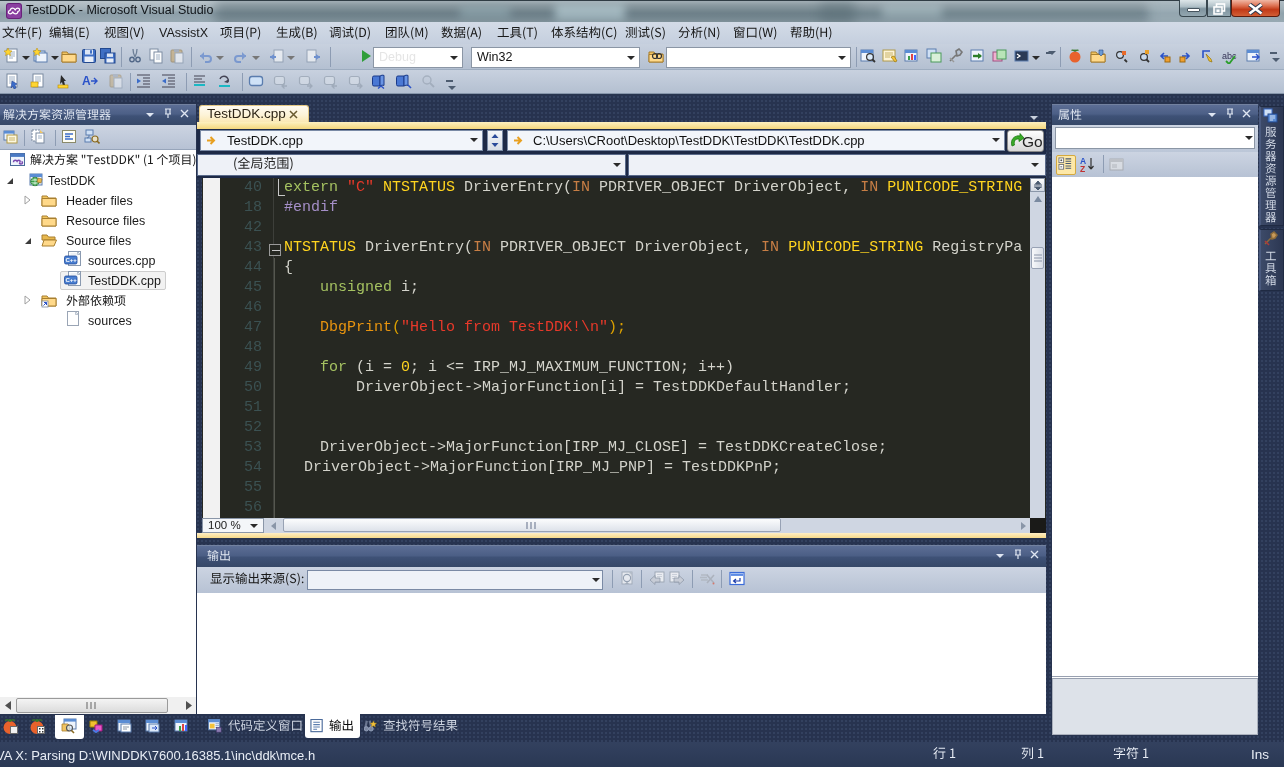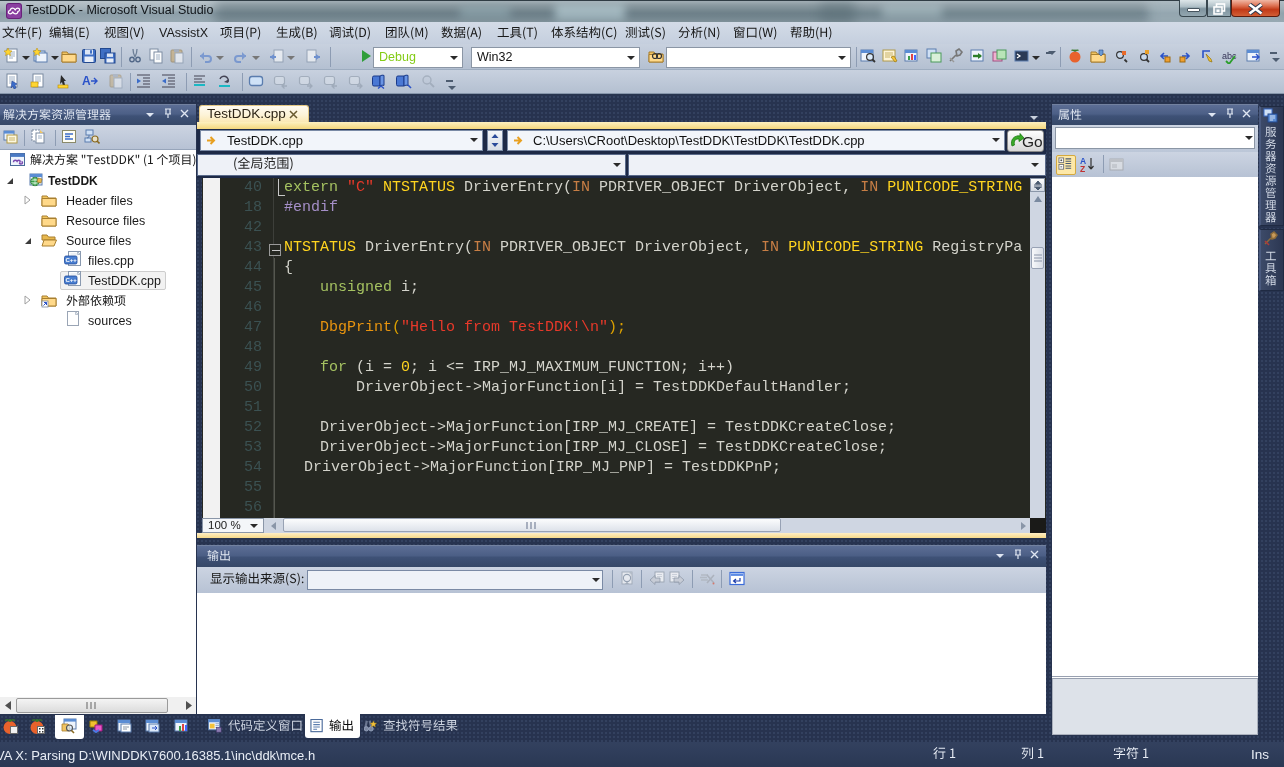--- a/index.html
+++ b/index.html
@@ -239,21 +239,21 @@
 <svg class="abs" style="left:305px;top:48px;opacity:0.6" width="16" height="16" viewBox="0 0 16 16">
     <rect x="2" y="2" width="9" height="12" fill="#fff" stroke="#7a8aa0"></rect>
     <path d="M9 9h6" stroke="#3b6cc9" stroke-width="2"></path>
     <path d="M11 6 L15 9 L11 12z" fill="#3b6cc9"></path>
   </svg>
 <div class="sep" style="left:330px;top:47px;height:20px"></div>
 <svg class="abs" style="left:358px;top:48px;opacity:1" width="16" height="16" viewBox="0 0 16 16">
     <path d="M4 2 L13 8 L4 14z" fill="#2e9e39"></path>
   </svg>
 <div class="combo" style="left:373px;top:47px;width:90px;height:21px"></div>
-<div class="abs" style="left:379px;top:50px;font-size:12.5px;color:#84cc16">Debug</div>
+<div class="abs" style="left:379px;top:50px;font-size:12.5px;color:#e5e5e5">Debug</div>
 <div class="cda" style="left:450px;top:56px;border-top-color:#2a2a2a"></div>
 <div class="combo" style="left:471px;top:47px;width:169px;height:21px"></div>
 <div class="abs" style="left:477px;top:50px;font-size:12.5px;color:#111">Win32</div>
 <div class="cda" style="left:627px;top:56px;border-top-color:#2a2a2a"></div>
 <svg class="abs" style="left:648px;top:48px;opacity:1" width="16" height="16" viewBox="0 0 16 16">
     <path d="M1 4h5l1.5 2H15v8H1z" fill="#f0c462" stroke="#a87f2e"></path>
     <path d="M1 6.5h14v7.5H1z" fill="#ffd98a" stroke="#a87f2e"></path>
     <circle cx="7" cy="8" r="2.5" fill="none" stroke="#333" stroke-width="1.2"></circle>
     <circle cx="11" cy="8" r="2.5" fill="none" stroke="#333" stroke-width="1.2"></circle>
   </svg>
@@ -503,21 +503,21 @@
 <svg class="abs" style="left:6px;top:177px" width="8" height="8">
     <path d="M7 1 L7 7 L1 7z" fill="#3c3c3c"></path>
   </svg>
 <svg class="abs" style="left:29px;top:172px" width="16" height="16" viewBox="0 0 16 16">
     <rect x="1" y="2" width="12" height="11" fill="#eef4fc" stroke="#5b7dae"></rect>
     <rect x="1" y="2" width="12" height="3" fill="#5b8dd4"></rect>
     <circle cx="6" cy="9.5" r="4.2" fill="#3aa04a" stroke="#1a702a"></circle>
     <path d="M2.2 8.3h7.6M2.2 10.7h7.6M6 5.3v8.4M3.2 6.7c1.8 1.2 3.8 1.2 5.6 0M3.2 12.3c1.8-1.2 3.8-1.2 5.6 0" stroke="#d8f0d8" stroke-width=".7" fill="none"></path>
     <path d="M9 6l4 1-1 4-4-1z" fill="#e8b84e" stroke="#8a6a20" stroke-width=".6"></path>
   </svg>
-<div class="abs" style="left:48px;top:174px;font-size:12px;font-weight:bold;color:#1a1a1a">TestDDK</div>
+<div class="abs" style="left:48px;top:174px;font-size:12px;font-weight:normal;color:#1a1a1a">TestDDK</div>
 <svg class="abs" style="left:24px;top:195px" width="7" height="10">
     <path d="M1 1 L6 5 L1 9z" fill="#fff" stroke="#a0a0a0"></path>
   </svg>
 <svg class="abs" style="left:41px;top:192px" width="16" height="16" viewBox="0 0 16 16">
     <path d="M1 4h5l1.5 2H15v8H1z" fill="#f3c75f" stroke="#a87f2e"></path>
     <path d="M1 6.5h14v7.5H1z" fill="#ffd98a" stroke="#a87f2e"></path>
   </svg>
 <div class="abs" style="left:66px;top:194px;font-size:12.5px;color:#1a1a1a">Header files</div>
 <svg class="abs" style="left:41px;top:212px" width="16" height="16" viewBox="0 0 16 16">
     <path d="M1 4h5l1.5 2H15v8H1z" fill="#f3c75f" stroke="#a87f2e"></path>
@@ -532,21 +532,21 @@
     <path d="M1 14 L3 8 H15.5 L13 14z" fill="#ffd98a" stroke="#a87f2e"></path>
   </svg>
 <div class="abs" style="left:66px;top:234px;font-size:12.5px;color:#1a1a1a">Source files</div>
 <svg class="abs" style="left:64px;top:251px" width="18" height="16" viewBox="0 0 18 16">
     <rect x="4.5" y="0.5" width="12" height="14" fill="#fdfefe" stroke="#8a9ab0"></rect>
     <path d="M13.5 0.5 L16.5 3.5 L13.5 3.5z" fill="#d8e0ea" stroke="#8a9ab0" stroke-width=".6"></path>
     <path d="M6.5 3h7M6.5 5h7" stroke="#dde4ec"></path>
     <rect x="0.5" y="5" width="12.5" height="8" rx="1.5" fill="#4a7fd0" stroke="#1e4a9a" stroke-width=".8"></rect>
     <text x="1.4" y="11" font-size="6" font-weight="bold" fill="#fff" font-family="Liberation Sans">C++</text>
   </svg>
-<div class="abs" style="left:88px;top:254px;font-size:12.5px;color:#1a1a1a">files.cpp</div>
+<div class="abs" style="left:88px;top:254px;font-size:12.5px;color:#1a1a1a">sources.cpp</div>
 <div class="abs" style="left:60px;top:271px;width:106px;height:19px;background:#f2f2f2;border:1px solid #cdcdcd;border-radius:2px"></div>
 <svg class="abs" style="left:64px;top:271px" width="18" height="16" viewBox="0 0 18 16">
     <rect x="4.5" y="0.5" width="12" height="14" fill="#fdfefe" stroke="#8a9ab0"></rect>
     <path d="M13.5 0.5 L16.5 3.5 L13.5 3.5z" fill="#d8e0ea" stroke="#8a9ab0" stroke-width=".6"></path>
     <path d="M6.5 3h7M6.5 5h7" stroke="#dde4ec"></path>
     <rect x="0.5" y="5" width="12.5" height="8" rx="1.5" fill="#4a7fd0" stroke="#1e4a9a" stroke-width=".8"></rect>
     <text x="1.4" y="11" font-size="6" font-weight="bold" fill="#fff" font-family="Liberation Sans">C++</text>
   </svg>
 <div class="abs" style="left:88px;top:274px;font-size:12.5px;color:#1a1a1a">TestDDK.cpp</div>
 <svg class="abs" style="left:24px;top:295px" width="7" height="10">
@@ -652,21 +652,20 @@
 <div class="abs" style="left:273px;top:178px;width:1px;height:340px;background:#3d3f3a"></div>
 <div class="abs" style="left:202px;top:178px;width:828px;height:340px;overflow:hidden">
     <div class="abs" style="left:82px;top:0px;white-space:pre;font-family:'Liberation Mono',monospace;font-size:15px;line-height:20px;color:#d3d3cb"><span style="color:#a5c261">extern </span><span style="color:#e8392a">"C" </span><span style="color:#ffd41f">NTSTATUS </span>DriverEntry(<span style="color:#c77e45">IN </span>PDRIVER_OBJECT DriverObject, <span style="color:#c77e45">IN </span><span style="color:#ffd41f">PUNICODE_STRING</span></div>
     <div class="abs" style="left:82px;top:20px;white-space:pre;font-family:'Liberation Mono',monospace;font-size:15px;line-height:20px;color:#d3d3cb"><span style="color:#a58fc8">#endif</span></div>
     <div class="abs" style="left:82px;top:60px;white-space:pre;font-family:'Liberation Mono',monospace;font-size:15px;line-height:20px;color:#d3d3cb"><span style="color:#ffd41f">NTSTATUS </span>DriverEntry(<span style="color:#c77e45">IN </span>PDRIVER_OBJECT DriverObject, <span style="color:#c77e45">IN </span><span style="color:#ffd41f">PUNICODE_STRING</span> RegistryPa</div>
     <div class="abs" style="left:82px;top:80px;white-space:pre;font-family:'Liberation Mono',monospace;font-size:15px;line-height:20px;color:#d3d3cb">{</div>
     <div class="abs" style="left:82px;top:100px;white-space:pre;font-family:'Liberation Mono',monospace;font-size:15px;line-height:20px;color:#d3d3cb">    <span style="color:#a5c261">unsigned </span>i;</div>
     <div class="abs" style="left:82px;top:140px;white-space:pre;font-family:'Liberation Mono',monospace;font-size:15px;line-height:20px;color:#d3d3cb">    <span style="color:#e8940f">DbgPrint</span><span style="color:#dba000">(</span><span style="color:#e8392a">"Hello from TestDDK!\n"</span><span style="color:#dba000">);</span></div>
     <div class="abs" style="left:82px;top:180px;white-space:pre;font-family:'Liberation Mono',monospace;font-size:15px;line-height:20px;color:#d3d3cb">    <span style="color:#a5c261">for </span>(i = <span style="color:#ffd41f">0</span>; i &lt;= IRP_MJ_MAXIMUM_FUNCTION; i++)</div>
     <div class="abs" style="left:82px;top:200px;white-space:pre;font-family:'Liberation Mono',monospace;font-size:15px;line-height:20px;color:#d3d3cb">        DriverObject-&gt;MajorFunction[i] = TestDDKDefaultHandler;</div>
-    <div class="abs" style="left:82px;top:240px;white-space:pre;font-family:'Liberation Mono',monospace;font-size:15px;line-height:20px;color:#d3d3cb">    DriverObject-&gt;MajorFunction[IRP_MJ_CREATE] = TestDDKCreateClose;</div>
     <div class="abs" style="left:82px;top:260px;white-space:pre;font-family:'Liberation Mono',monospace;font-size:15px;line-height:20px;color:#d3d3cb">    DriverObject-&gt;MajorFunction[IRP_MJ_CLOSE] = TestDDKCreateClose;</div>
     <div class="abs" style="left:66px;top:280px;white-space:pre;font-family:'Liberation Mono',monospace;font-size:15px;line-height:20px;color:#d3d3cb">    DriverObject-&gt;MajorFunction[IRP_MJ_PNP] = TestDDKPnP;</div>
   </div>
 <div class="abs" style="left:278px;top:179px;width:1px;height:17px;background:#c8c8c8"></div>
 <div class="abs" style="left:278px;top:195px;width:7px;height:1px;background:#c8c8c8"></div>
 <div class="abs" style="left:269px;top:244px;width:12px;height:12px;background:#262822;border:1px solid #9a9a9a"></div>
 <div class="abs" style="left:272px;top:249.5px;width:8px;height:1px;background:#c8c8c8"></div>
 <div class="abs" style="left:274px;top:258px;width:1px;height:260px;background:#55574f"></div>
 <div class="abs" style="left:1030px;top:178px;width:15px;height:355px;background:#cfd6e2">
 <div class="abs" style="left:0;top:0;width:15px;height:14px;background:linear-gradient(180deg,#fdfdfd,#d2d8e2);border:1px solid #8a96a8">

